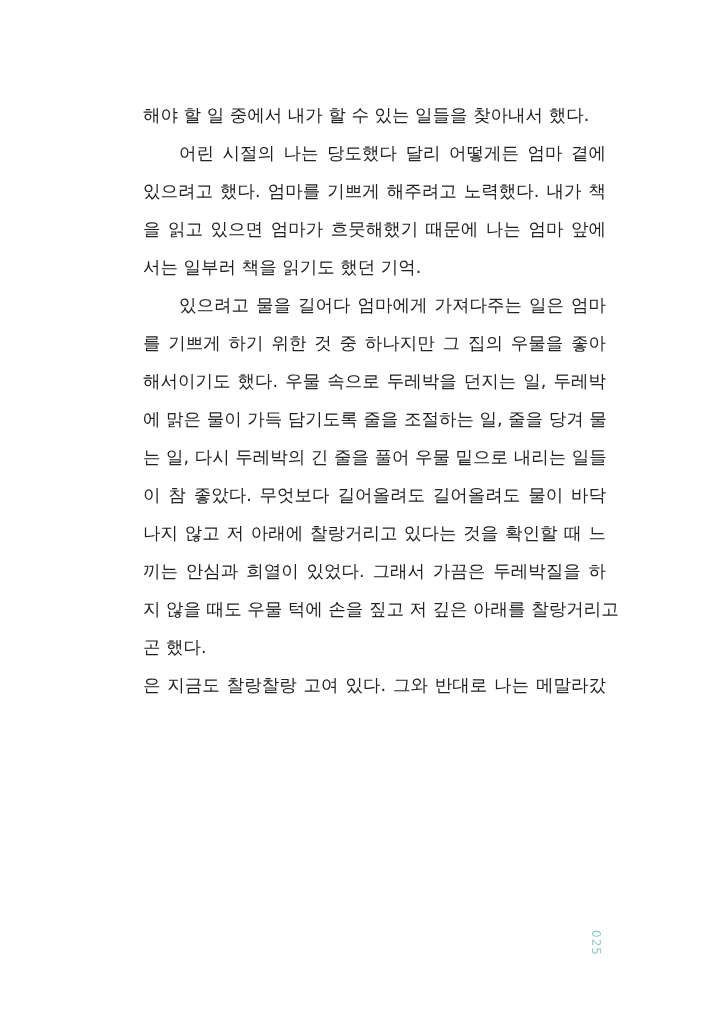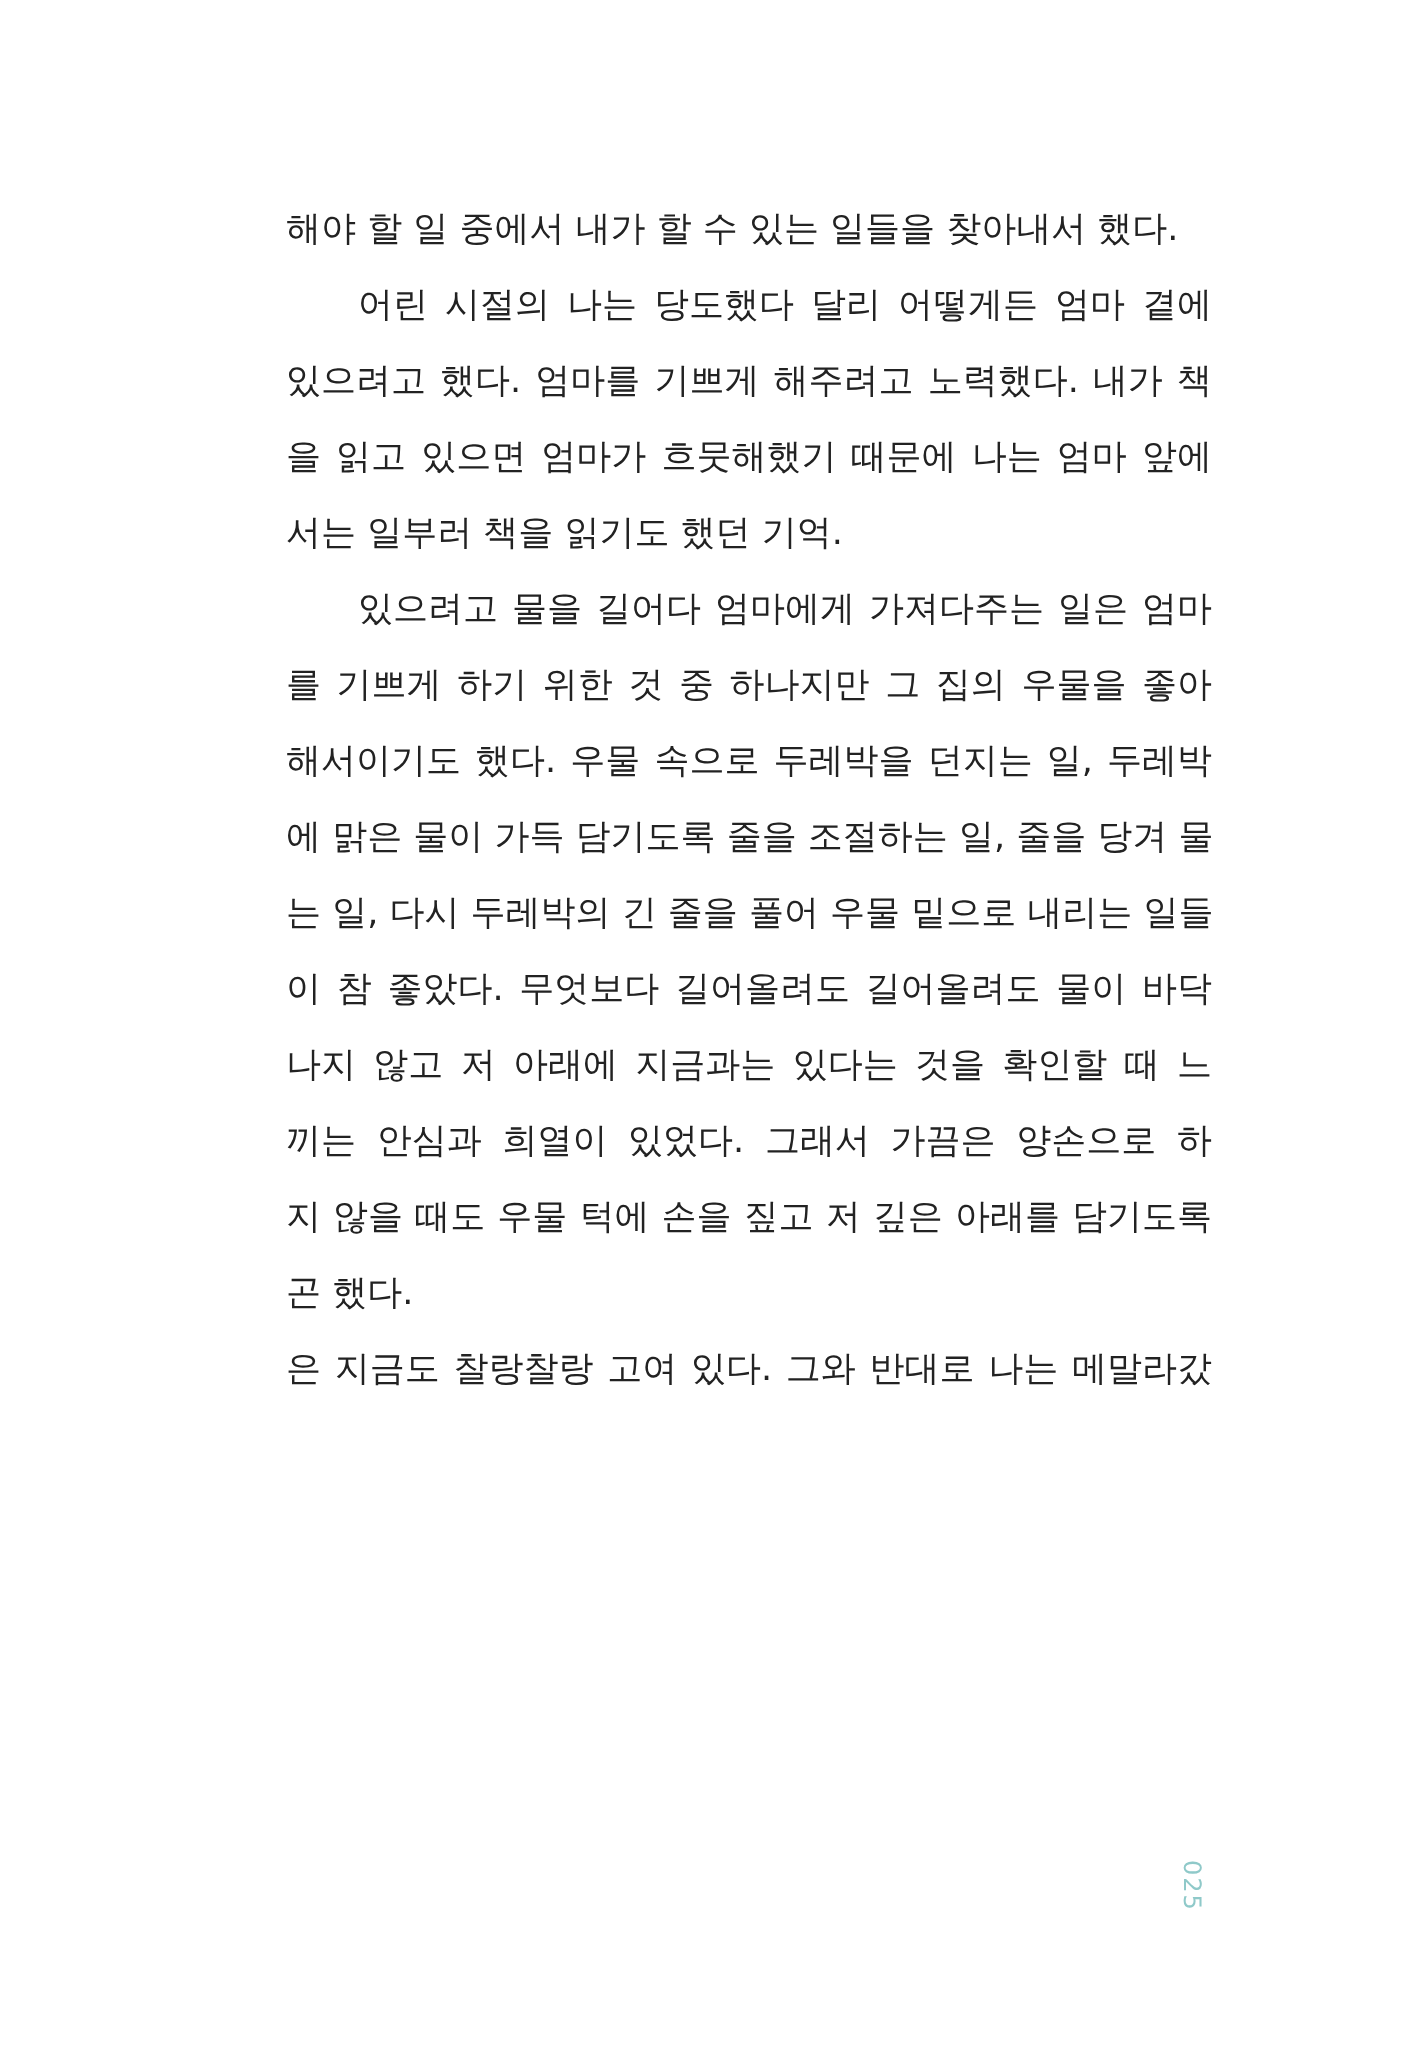--- a/index.html
+++ b/index.html
@@ -70,23 +70,23 @@
     <div class="line">있으려고 했다. 엄마를 기쁘게 해주려고 노력했다. 내가 책</div>
     <div class="line">을 읽고 있으면 엄마가 흐뭇해했기 때문에 나는 엄마 앞에</div>
     <div class="line last">서는 일부러 책을 읽기도 했던 기억.</div>
 
     <div class="line indent">있으려고 물을 길어다 엄마에게 가져다주는 일은 엄마</div>
     <div class="line">를 기쁘게 하기 위한 것 중 하나지만 그 집의 우물을 좋아</div>
     <div class="line">해서이기도 했다. 우물 속으로 두레박을 던지는 일, 두레박</div>
     <div class="line">에 맑은 물이 가득 담기도록 줄을 조절하는 일, 줄을 당겨 물</div>
     <div class="line">는 일, 다시 두레박의 긴 줄을 풀어 우물 밑으로 내리는 일들</div>
     <div class="line">이 참 좋았다. 무엇보다 길어올려도 길어올려도 물이 바닥</div>
-    <div class="line">나지 않고 저 아래에 지금과는 있다는 것을 확인할 때 느</div>
-    <div class="line">끼는 안심과 희열이 있었다. 그래서 가끔은 양손으로 하</div>
-    <div class="line">지 않을 때도 우물 턱에 손을 짚고 저 깊은 아래를 담기도록</div>
+    <div class="line">나지 않고 저 아래에 찰랑거리고 있다는 것을 확인할 때 느</div>
+    <div class="line">끼는 안심과 희열이 있었다. 그래서 가끔은 두레박질을 하</div>
+    <div class="line">지 않을 때도 우물 턱에 손을 짚고 저 깊은 아래를 찰랑거리고</div>
     <div class="line last">곤 했다.</div>
 
     <div class="line">은 지금도 찰랑찰랑 고여 있다. 그와 반대로 나는 메말라갔</div>
 
   </div>
 
   <div class="page-number">025</div>
 </div>
 
 </body></html>

